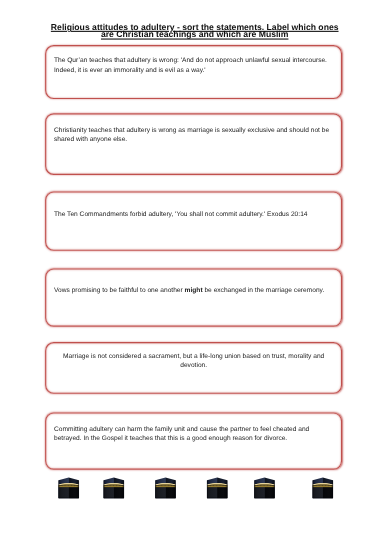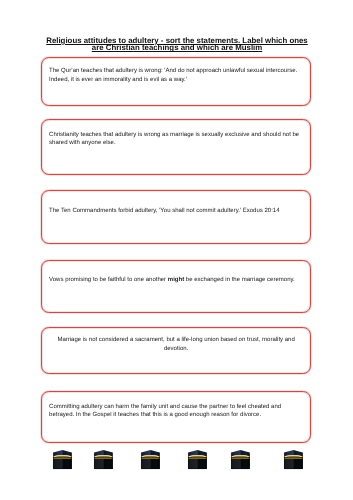--- a/index.html
+++ b/index.html
@@ -1,18 +1,18 @@
 <!DOCTYPE html>
 <html><head>
 <meta charset="utf-8">
 <style>
   html,body{margin:0;padding:0;background:#ffffff;}
   body{width:353px;height:500px;font-family:"Liberation Sans",sans-serif;overflow:hidden;
        -webkit-font-smoothing:antialiased;text-rendering:geometricPrecision;}
-  .page{position:relative;width:353px;height:443px;background:#ffffff;margin-top:16px;}
+  .page{position:relative;width:353px;height:443px;background:#ffffff;}
 
   .title{position:absolute;left:42px;top:21px;width:270px;text-align:center;
          font-size:7.85px;font-weight:bold;color:#111111;line-height:7.45px;}
   .title span{text-decoration:underline;}
 
   .box{position:absolute;left:41.2px;width:269.8px;box-sizing:border-box;
        border:1.25px solid #c0504d;border-radius:7.8px;background:transparent;box-shadow:0 0 1.6px rgba(192,80,77,0.85), inset 0 0 1.6px rgba(192,80,77,0.85);}
   .btext{position:absolute;left:6.9px;right:6.9px;font-size:6.02px;color:#1c1c1c;line-height:8.6px;}
   .btext.center{text-align:center;}
 

